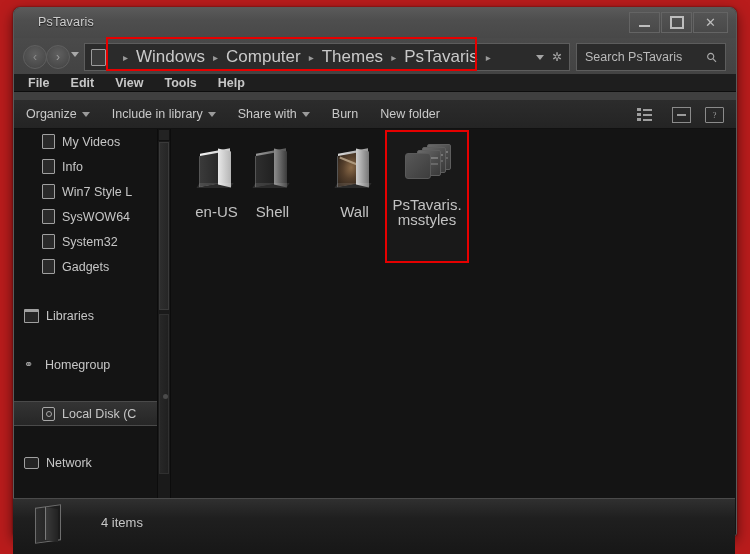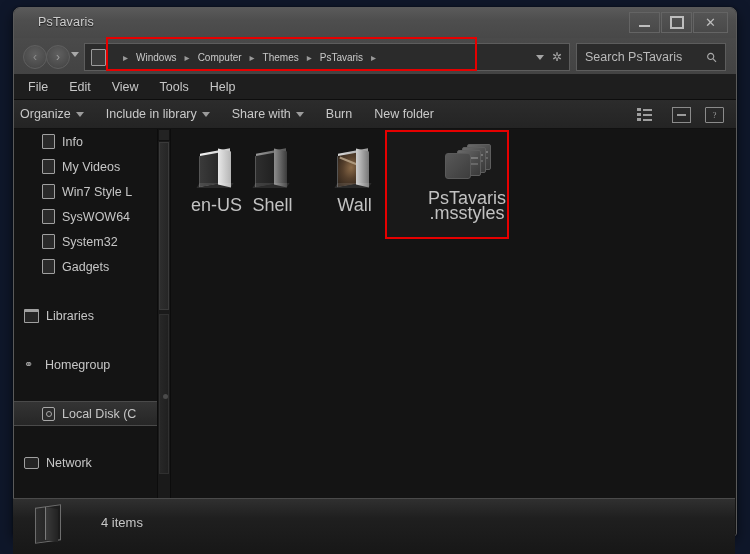--- a/index.html
+++ b/index.html
@@ -1,18 +1,18 @@
 <!DOCTYPE html>
 <html><head>
 <meta charset="utf-8">
 <style>
   html,body{margin:0;padding:0;background:#ffffff;}
   body{width:750px;height:554px;overflow:hidden;font-family:"Liberation Sans",sans-serif;}
 
-  #shot{position:relative;width:750px;height:554px;background:#0f172a;}
+  #shot{position:relative;width:750px;height:554px;background:#b91c1c;}
 
   
   .window{
     position:absolute;left:13px;top:7px;width:722px;height:527px;
     background:#3f3f3f;
     border:1px solid #5a5a5a;
     border-radius:7px 7px 3px 3px;
     box-shadow:0 5px 14px rgba(0,0,0,.55), 0 0 2px rgba(0,0,0,.6);
     overflow:hidden;
   }
@@ -66,21 +66,21 @@
     position:absolute;left:70px;top:5px;width:484px;height:26px;
     background:#2b2b2b;border:1px solid #5d5d5d;
     display:flex;align-items:center;
   }
   .addr-icon{
     width:13px;height:15px;margin-left:6px;margin-right:2px;flex:none;
     border:1.5px solid #9b9b9b;border-radius:1px;background:#3a3a3a;
   }
   .crumbs{display:flex;align-items:center;margin-left:8px;flex:1;overflow:hidden;}
   .crumb{
-    font-size:10px;color:#c9c9c9;white-space:nowrap;padding:0 1px;
+    font-size:17px;color:#c9c9c9;white-space:nowrap;padding:0 1px;
   }
   .sep{color:#9a9a9a;font-size:10px;margin:0 7px;}
   .addr-right{display:flex;align-items:center;margin-right:7px;gap:8px;}
   .addr-right .caret{
     width:0;height:0;border-left:4px solid transparent;border-right:4px solid transparent;
     border-top:5px solid #a5a5a5;
   }
   .addr-right .refresh{color:#a5a5a5;font-size:12px;line-height:1;}
 
   .searchbox{
@@ -89,32 +89,32 @@
     display:flex;align-items:center;
   }
   .searchbox .ph{flex:1;margin-left:8px;font-size:12.5px;color:#b9b9b9;white-space:nowrap;}
   .searchbox .mag{
     margin-right:8px;font-size:13px;color:#a8a8a8;transform:rotate(-45deg);
     font-family:"DejaVu Sans",sans-serif;
   }
 
   
   .menubar{
-    position:absolute;left:0;top:66px;width:100%;height:26px;
+    position:absolute;left:0;top:66px;width:100%;height:18px;
     background:#1e1e1e;border-bottom:1px solid #0d0d0d;
-    display:flex;align-items:center;padding-left:14px;box-sizing:border-box;
+    display:flex;align-items:center;padding-left:14px;box-sizing:border-box;font-weight:bold;
   }
   .menuitem{font-size:12.5px;color:#c7c7c7;margin-right:21px;white-space:nowrap;}
 
   
   .cmdbar{
     position:absolute;left:0;top:92px;width:100%;height:29px;
     background:linear-gradient(to bottom,#2c2c2c,#242424);
     border-bottom:1px solid #111;
-    display:flex;align-items:center;padding-left:6px;box-sizing:border-box;
+    display:flex;align-items:center;padding-left:12px;box-sizing:border-box;
   }
   .cmd{display:flex;align-items:center;font-size:12.5px;color:#c9c9c9;margin-right:22px;white-space:nowrap;}
   .cmd .dd{
     margin-left:5px;width:0;height:0;
     border-left:4px solid transparent;border-right:4px solid transparent;
     border-top:5px solid #9b9b9b;
   }
   .cmd-right{position:absolute;right:12px;top:0;height:29px;display:flex;align-items:center;gap:14px;}
   .viewicon{display:flex;flex-direction:column;gap:2px;}
   .viewicon .r{display:flex;gap:2px;align-items:center;}
@@ -193,21 +193,21 @@
   
   .filepane{
     position:absolute;left:157px;top:0;right:0;bottom:0;
     background:#141414;padding:8px 0 0 10px;box-sizing:border-box;
   }
   .tile{
     position:absolute;width:67px;text-align:center;cursor:default;
   }
   .tile .icowrap{height:54px;display:flex;align-items:flex-end;justify-content:center;}
   .tile .label{
-    margin-top:9px;font-size:18px;color:#c2c2c2;line-height:15px;
+    margin-top:15px;font-size:15px;color:#c2c2c2;line-height:15px;
     word-wrap:break-word;
   }
   .tile.selected{
     outline:2px solid #e60000;
     background:#191919;
   }
 
   
   .fold3d{position:relative;width:42px;height:40px;}
   .fold3d .back{
@@ -409,25 +409,25 @@
           <span>?</span>
         </span>
       </span>
     </div>
 
     <div class="bodyarea">
 
       <div class="sidebar">
         <div class="nav-item child">
           <span class="nav-ico ico-folder-sm"></span>
-          <span>Info</span>
+          <span>My Videos</span>
         </div>
         <div class="nav-item child">
           <span class="nav-ico ico-folder-sm"></span>
-          <span>My Videos</span>
+          <span>Info</span>
         </div>
         <div class="nav-item child">
           <span class="nav-ico ico-folder-sm"></span>
           <span>Win7 Style L</span>
         </div>
         <div class="nav-item child">
           <span class="nav-ico ico-folder-sm"></span>
           <span>SysWOW64</span>
         </div>
         <div class="nav-item child">
@@ -516,21 +516,21 @@
               <span class="back"></span>
                 <span class="front"></span>
                 <span class="streak"></span>
                 <span class="flap"></span>
                 <span class="shadow"></span>
             </div>
           </div>
           <div class="label">Wall</div>
         </div>
 
-        <div class="tile selected" style="left:216px;top:3px;width:80px;height:105px;padding-left:40px;">
+        <div class="tile selected" style="left:216px;top:3px;width:80px;height:129px;">
           <div class="icowrap" style="height:50px;">
             <div class="stack">
               <span class="sheet s1">
                   <i class="bar"></i>
                   <i class="bar2"></i>
                 </span>
               <span class="sheet s2">
                   <i class="bar"></i>
                   <i class="bar2"></i>
                 </span>

